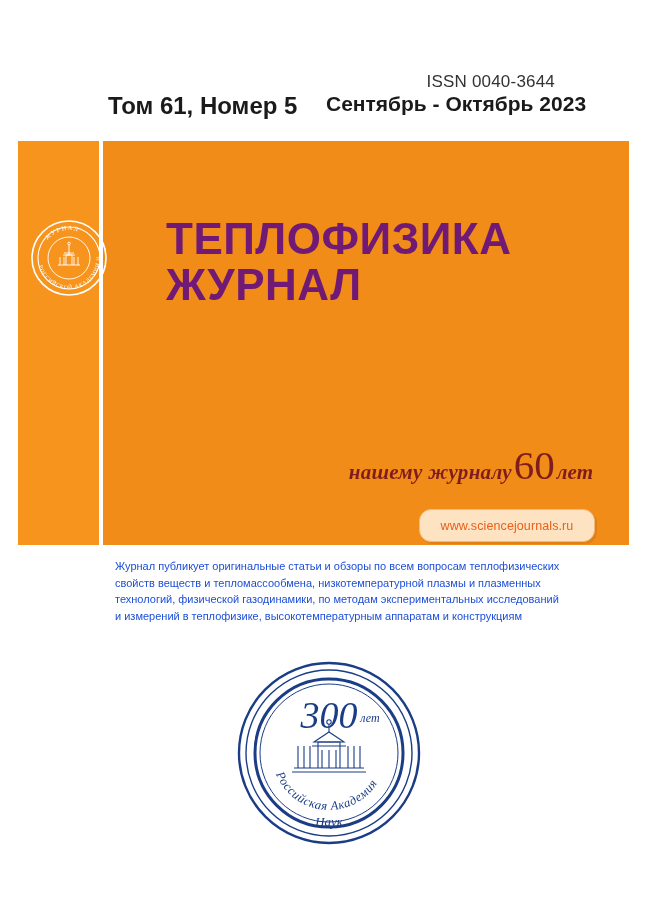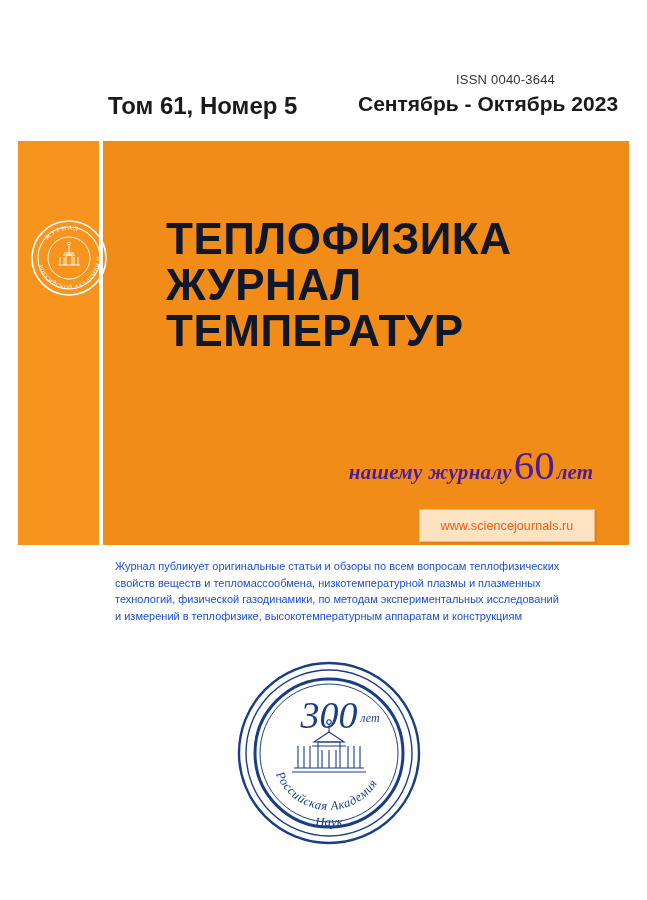--- a/index.html
+++ b/index.html
@@ -15,40 +15,39 @@
     width: 647px;
     height: 900px;
     background: #ffffff;
     overflow: hidden;
   }
   
   .issn {
     position: absolute;
     top: 72px;
     right: 92px;
-    font-size: 13px;
+    font-size: 17px;
     color: #333333;
     letter-spacing: 0.2px;
   }
   .volume {
     position: absolute;
     top: 92px;
     left: 108px;
     font-size: 24px;
     font-weight: bold;
     color: #1a1a1a;
   }
   .dates {
     position: absolute;
     top: 92px;
     left: 326px;
     font-size: 21px;
     font-weight: bold;
     color: #1a1a1a;
-    margin-left: 32px;
   }
 
   
   .banner {
     position: absolute;
     left: 18px;
     top: 141px;
     width: 611px;
     height: 404px;
     background: #f28c18;
@@ -68,31 +67,31 @@
     left: 12px;
     top: 78px;
     width: 78px;
     height: 78px;
   }
   .journal-title {
     position: absolute;
     left: 148px;
     top: 75px;
     width: 450px;
-    color: #0f172a;
+    color: #701a75;
     font-size: 44px;
     font-weight: bold;
     line-height: 1.05;
     letter-spacing: 0.5px;
   }
   .anniversary {
     position: absolute;
     right: 36px;
     top: 300px;
-    color: #4c1d95;
+    color: #7f1d1d;
     font-family: "Liberation Serif", serif;
     white-space: nowrap;
   }
   .anniversary .phrase {
     font-size: 21px;
     font-style: italic;
     font-weight: bold;
     letter-spacing: 0.3px;
   }
   .anniversary .num {
@@ -108,21 +107,21 @@
 
   
   .website {
     position: absolute;
     left: 419px;
     top: 509px;
     width: 174px;
     height: 31px;
     background: #fde3c2;
     border: 1px solid #f5b97a;
-    border-radius: 0;
+    border-radius: 12px;
     box-shadow: 2px 2px 0 rgba(0,0,0,0.08);
     display: flex;
     align-items: center;
     justify-content: center;
   }
   .website span {
     color: #e8601c;
     font-size: 12.5px;
     letter-spacing: 0.1px;
   }
@@ -183,21 +182,20 @@
           <path d="M34,34 L44,34"></path>
           <path d="M39,26 L39,30"></path>
           <circle cx="39" cy="24.5" r="1.3"></circle>
         </g>
       </svg>
     </div>
 
     <div class="journal-title">
       <div>ТЕПЛОФИЗИКА</div>
       <div>ЖУРНАЛ</div>
-      <div>ТЕМПЕРАТУР</div>
     </div>
 
     <div class="anniversary">
       <span class="phrase">нашему журналу</span><span class="num">60</span><span class="unit">лет</span>
     </div>
   </div>
 
   <div class="website">
     <span>www.sciencejournals.ru</span>
   </div>

